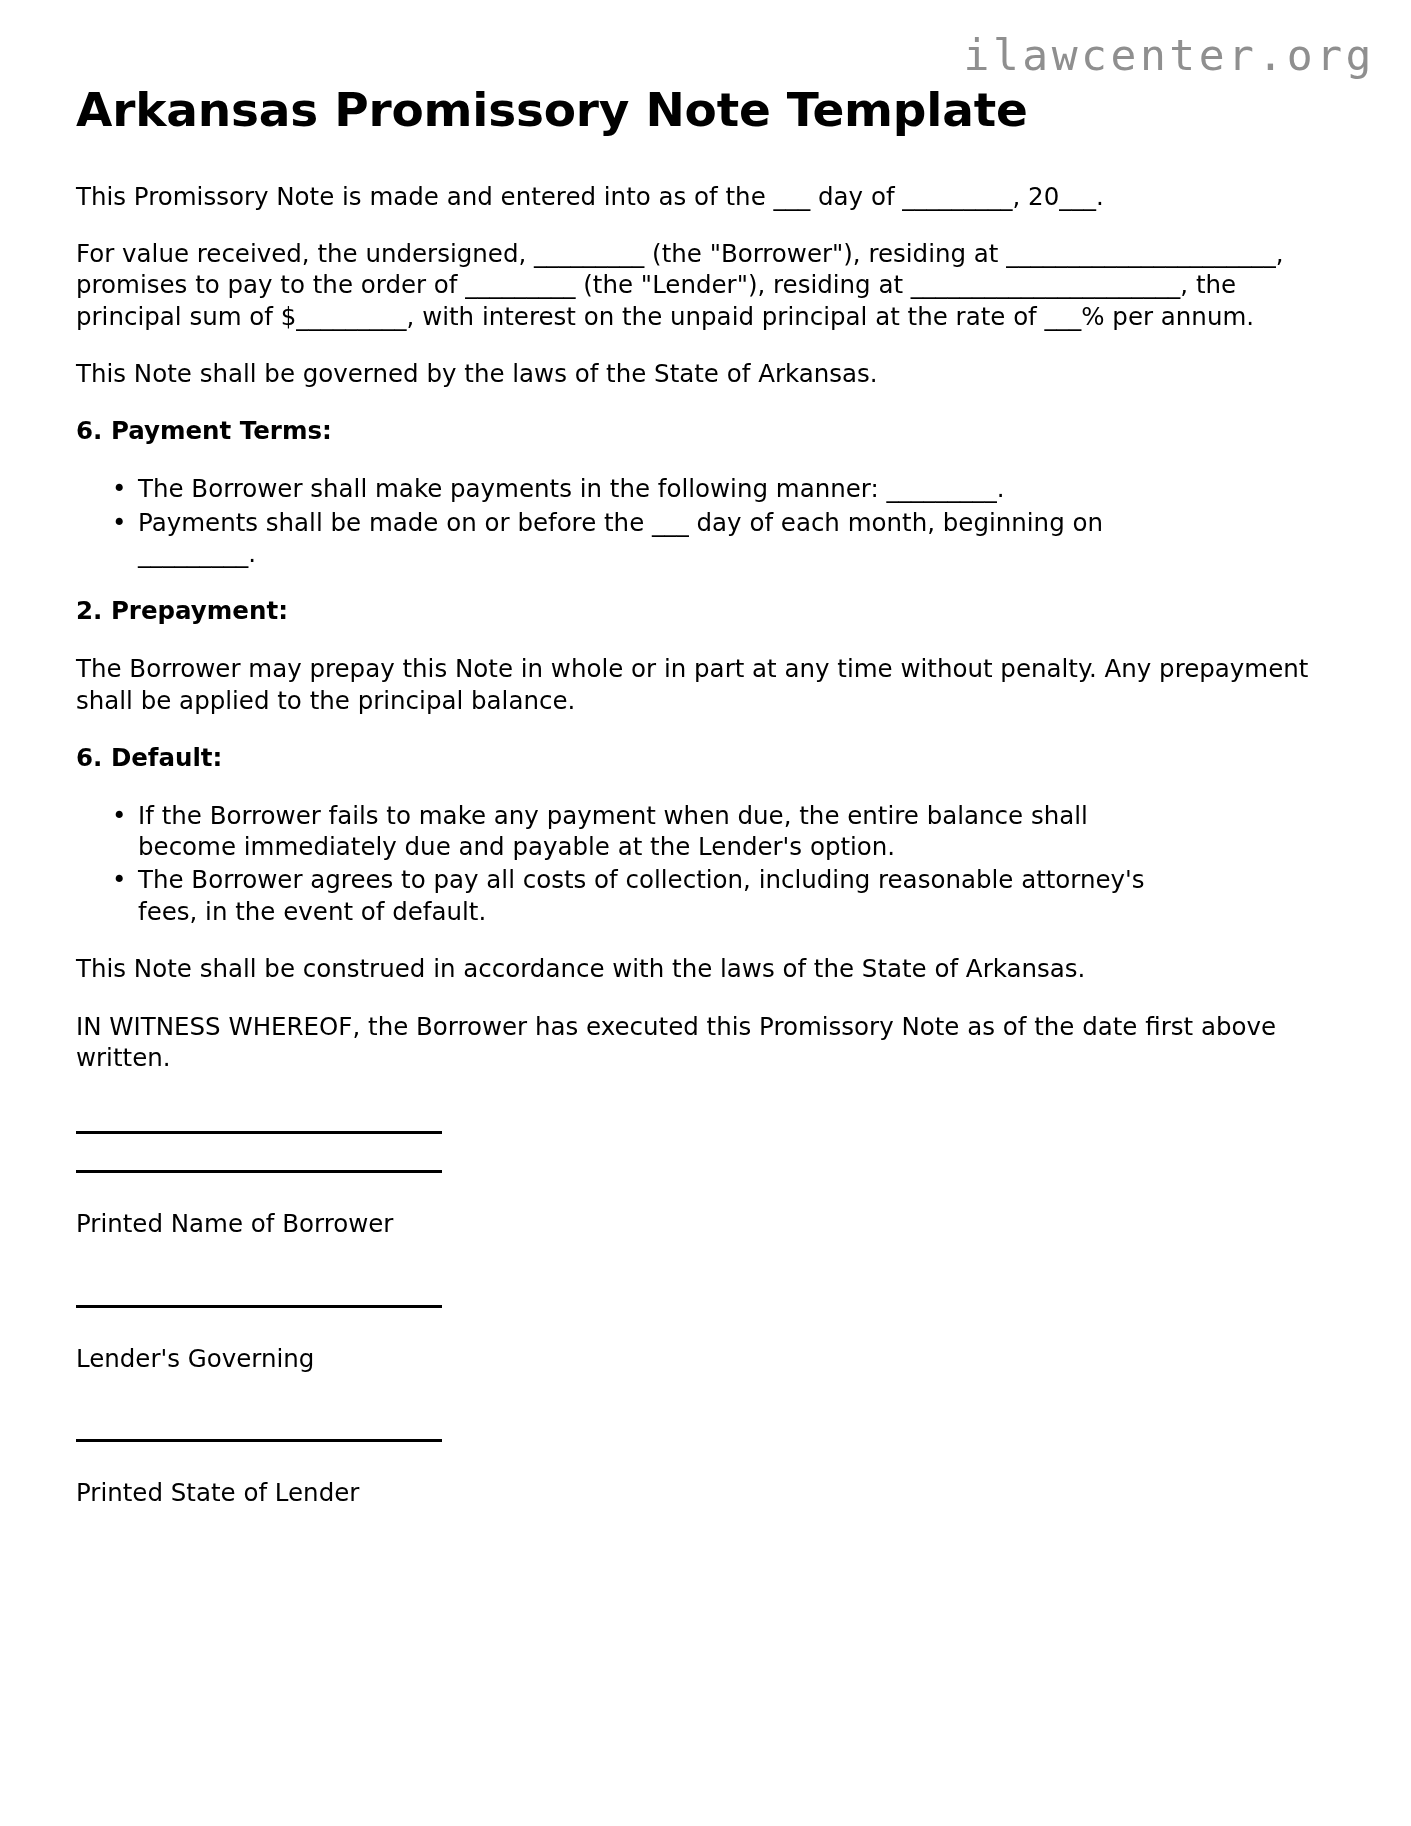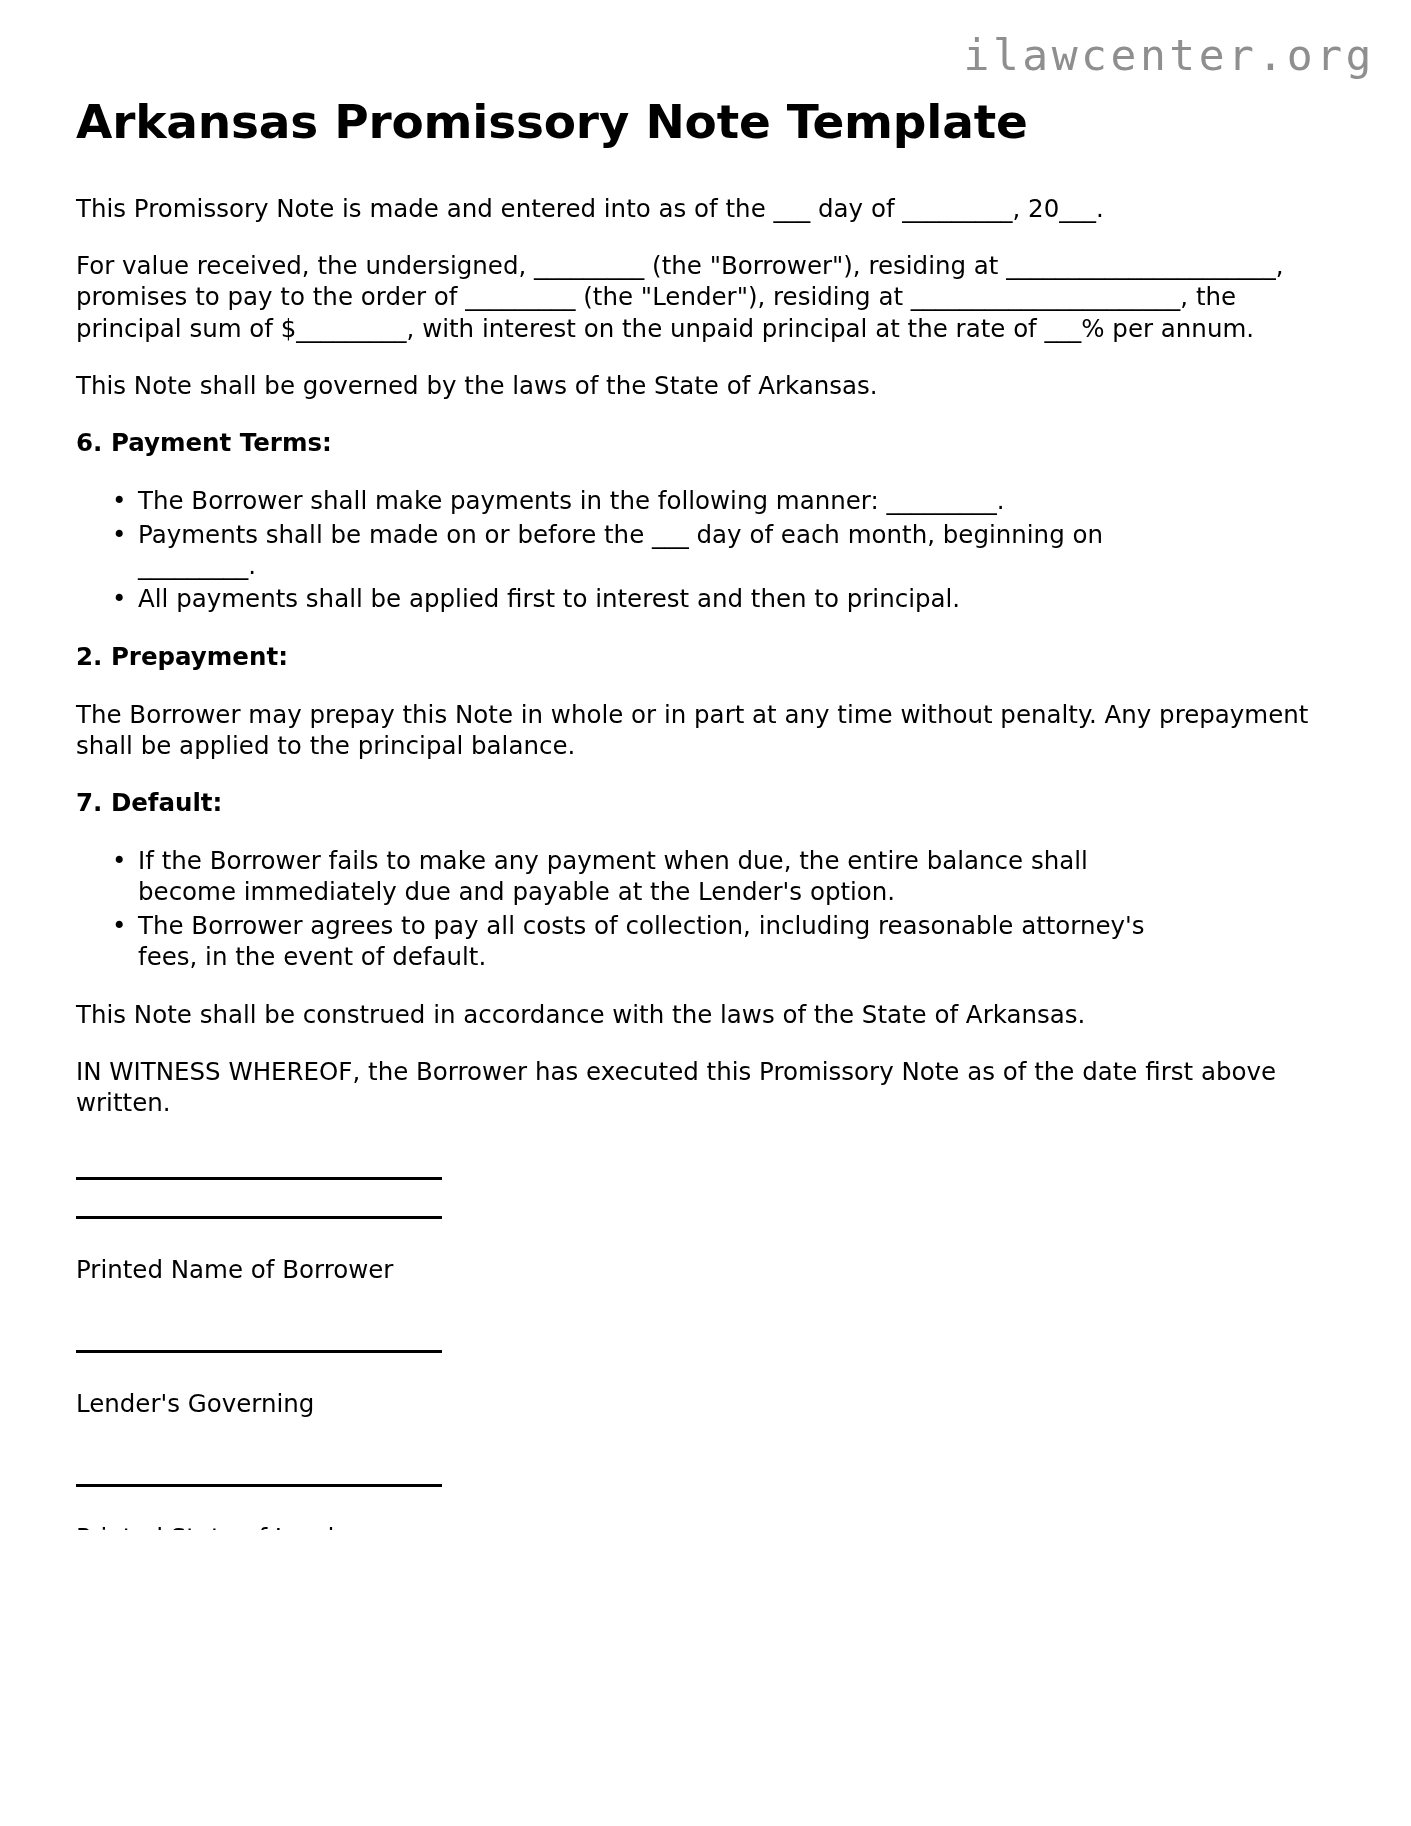--- a/index.html
+++ b/index.html
@@ -35,21 +35,21 @@
     position: absolute;
     left: 76px;
     top: 84px;
     width: 1260px;
   }
   h1.doc-title {
     font-family: "DejaVu Sans", sans-serif;
     font-size: 47px;
     font-weight: bold;
     letter-spacing: -0.2px;
-    margin: 12px 0 44px 0;
+    margin: 0 0 44px 0;
     line-height: 1.12;
     color: #000;
   }
   p.para {
     font-size: 24.5px;
     line-height: 1.28;
     margin: 0 0 26px 0;
     color: #000;
   }
   h2.sec-head {
@@ -111,27 +111,26 @@
     <p class="para">This Promissory Note is made and entered into as of the ___ day of _________, 20___.</p>
 
     <p class="para">For value received, the undersigned, _________ (the "Borrower"), residing at ______________________, promises to pay to the order of _________ (the "Lender"), residing at ______________________, the principal sum of $_________, with interest on the unpaid principal at the rate of ___% per annum.</p>
 
     <p class="para">This Note shall be governed by the laws of the State of Arkansas.</p>
 
     <h2 class="sec-head">6. Payment Terms:</h2>
     <ul class="bullets">
       <li>The Borrower shall make payments in the following manner: _________.</li>
       <li>Payments shall be made on or before the ___ day of each month, beginning on _________.</li>
-      <li>All payments shall be applied first to interest and then to principal.</li>
     </ul>
 
     <h2 class="sec-head">2. Prepayment:</h2>
     <p class="para">The Borrower may prepay this Note in whole or in part at any time without penalty. Any prepayment shall be applied to the principal balance.</p>
 
-    <h2 class="sec-head">7. Default:</h2>
+    <h2 class="sec-head">6. Default:</h2>
     <ul class="bullets">
       <li>If the Borrower fails to make any payment when due, the entire balance shall become immediately due and payable at the Lender's option.</li>
       <li>The Borrower agrees to pay all costs of collection, including reasonable attorney's fees, in the event of default.</li>
     </ul>
 
     <p class="para">This Note shall be construed in accordance with the laws of the State of Arkansas.</p>
 
     <p class="para">IN WITNESS WHEREOF, the Borrower has executed this Promissory Note as of the date first above written.</p>
 
     <div class="sig-block">

